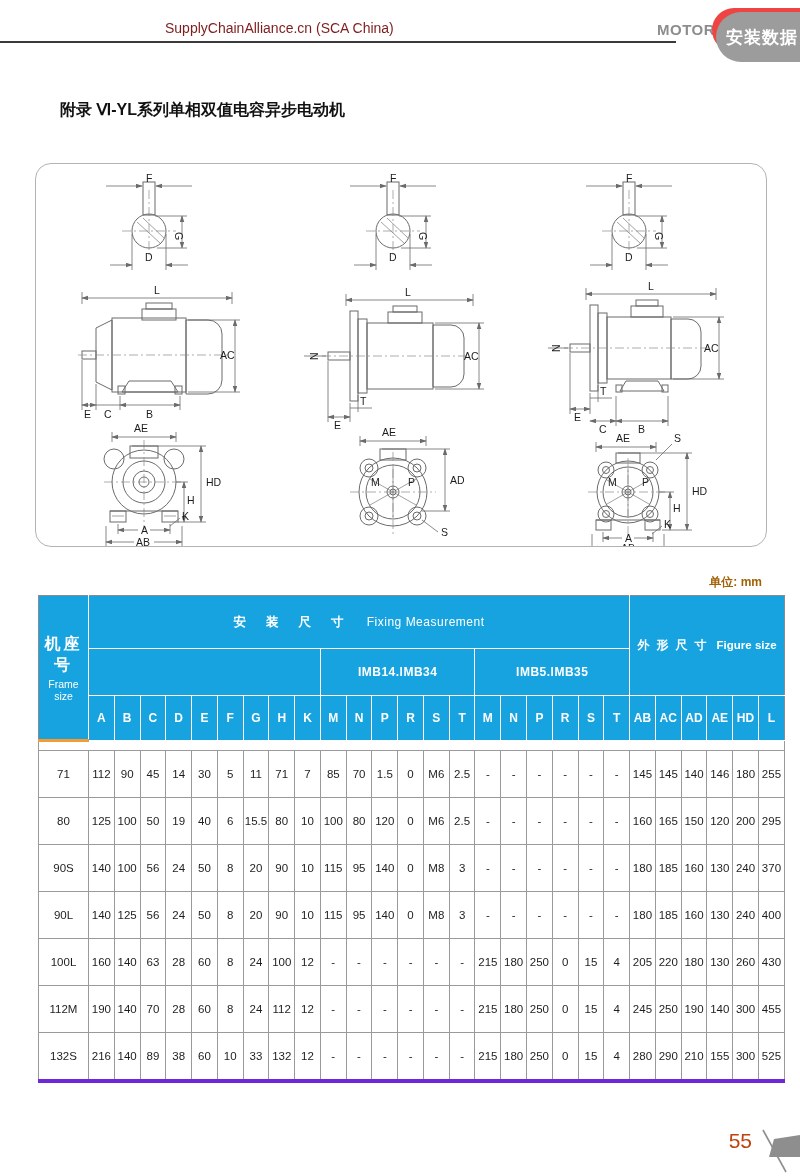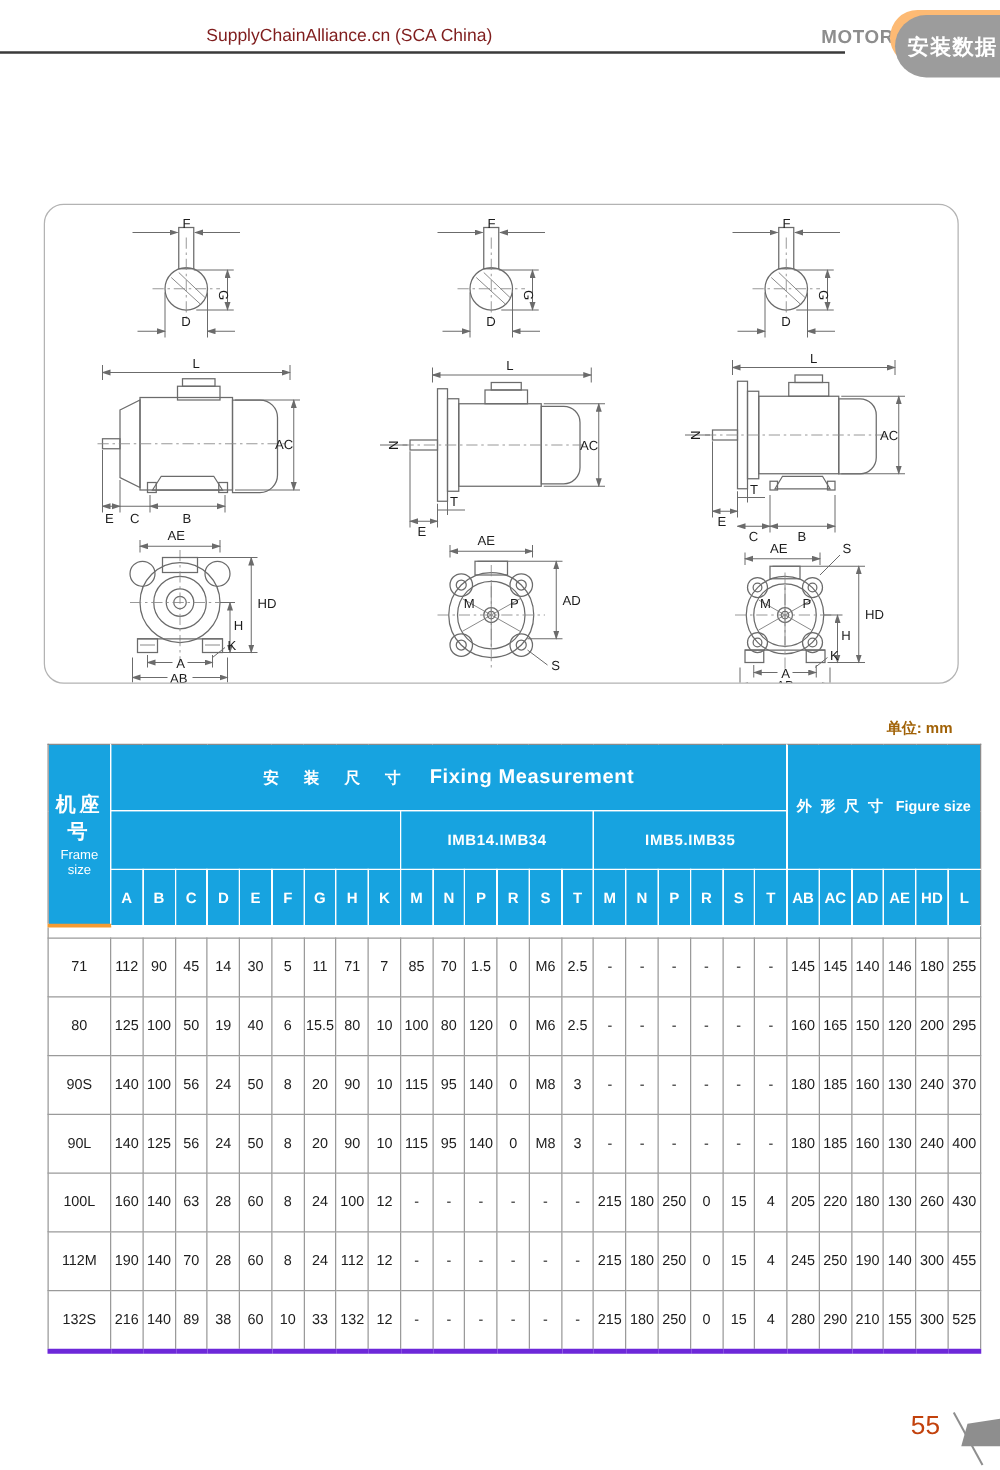--- a/index.html
+++ b/index.html
@@ -3,21 +3,21 @@
 <meta charset="utf-8">
 <style>
   html,body{margin:0;padding:0;background:#fff;}
   .page{position:relative;width:800px;height:1176px;background:#fff;overflow:hidden;
         font-family:"Liberation Sans",sans-serif;color:#222;}
 
   
   .site-name{position:absolute;left:165px;top:20px;font-size:14px;color:#7f1d1d;}
   .brand{position:absolute;left:657px;top:21px;font-size:15px;font-weight:bold;color:#8d8d8d;letter-spacing:.5px;}
   .head-rule{position:absolute;left:0;top:41px;width:676px;height:2px;background:#3a3a3a;}
-  .tab-wrap{position:absolute;left:712px;top:8px;width:88px;height:44px;background:#fdba74;
+  .tab-wrap{position:absolute;left:712px;top:8px;width:88px;height:44px;background:#ef4444;
             border-radius:29px 0 0 29px;}
   .tab{position:absolute;left:4px;top:4px;width:84px;height:50px;background:#9c9c9c;
        border-radius:25px 0 0 25px;display:flex;align-items:center;justify-content:center;}
   .tab span{color:#fff;font-weight:bold;font-size:17px;letter-spacing:1px;padding-left:8px;}
 
   
   .title-zh{position:absolute;left:60px;top:100px;font-size:16px;font-weight:bold;color:#111;}
   .title-en{position:absolute;left:60px;top:125px;font-size:12.5px;color:#2e2e2e;}
 
   
@@ -38,21 +38,21 @@
              table-layout:fixed;font-size:11.5px;}
   .dim-table td{text-align:center;vertical-align:middle;padding:0;overflow:hidden;}
   .hd td{background:#17a3e0;color:#fff;border:1px solid #fff;}
   .hd .outer-l{border-left:1px solid #8b8b8b;}
   .hd .outer-r{border-right:1px solid #8b8b8b;}
   .hd .outer-t{border-top:1px solid #8b8b8b;}
   td.frame-head{border-bottom:3px solid #f59b32 !important;}
   .frame-zh{font-size:16px;font-weight:bold;letter-spacing:3px;display:block;}
   .frame-en{font-size:10.5px;display:block;margin-top:2px;}
   .fix-zh{letter-spacing:20px;font-size:12.5px;font-weight:bold;}
-  .fix-en{font-size:16px;font-weight:bold;letter-spacing:.5px;}
+  .fix-en{font-size:12px;font-weight:normal;letter-spacing:.5px;}
   .fig-zh{letter-spacing:7px;font-size:12px;font-weight:bold;}
   .fig-en{font-size:11.5px;font-weight:bold;}
   .imb{font-size:12px;font-weight:bold;letter-spacing:.5px;}
   .col-letter{font-size:12px;font-weight:bold;}
   .bd td{background:#fff;border:1px solid #9a9a9a;color:#1d1d1d;height:46px;}
   .bd tr:last-child td{border-bottom:4px solid #6d28d9;}
   .spacer-row td{height:8px;border:1px solid #9a9a9a;border-top:none;background:#fff;}
 
   
   .page-num{position:absolute;left:690px;top:1129px;width:62px;text-align:right;
@@ -66,20 +66,21 @@
 
   <div class="site-name">SupplyChainAlliance.cn (SCA China)</div>
   <div class="brand">MOTOR</div>
   <div class="head-rule"></div>
   <div class="tab-wrap">
     <div class="tab">
       <span>安装数据</span>
     </div>
   </div>
 
+  <div class="title-zh">附录 Ⅵ-YL系列单相双值电容异步电动机</div>
 
   <div class="diagram-panel">
     <svg width="730" height="382" viewBox="0 0 730 382">
       <defs>
         <marker id="ah" markerWidth="9" markerHeight="8" refX="8" refY="3" orient="auto-start-reverse">
           <path d="M0,0L9,3L0,6Z" fill="#6b6b6b"></path>
         </marker>
       </defs>
 
       <g transform="translate(18,6)">

